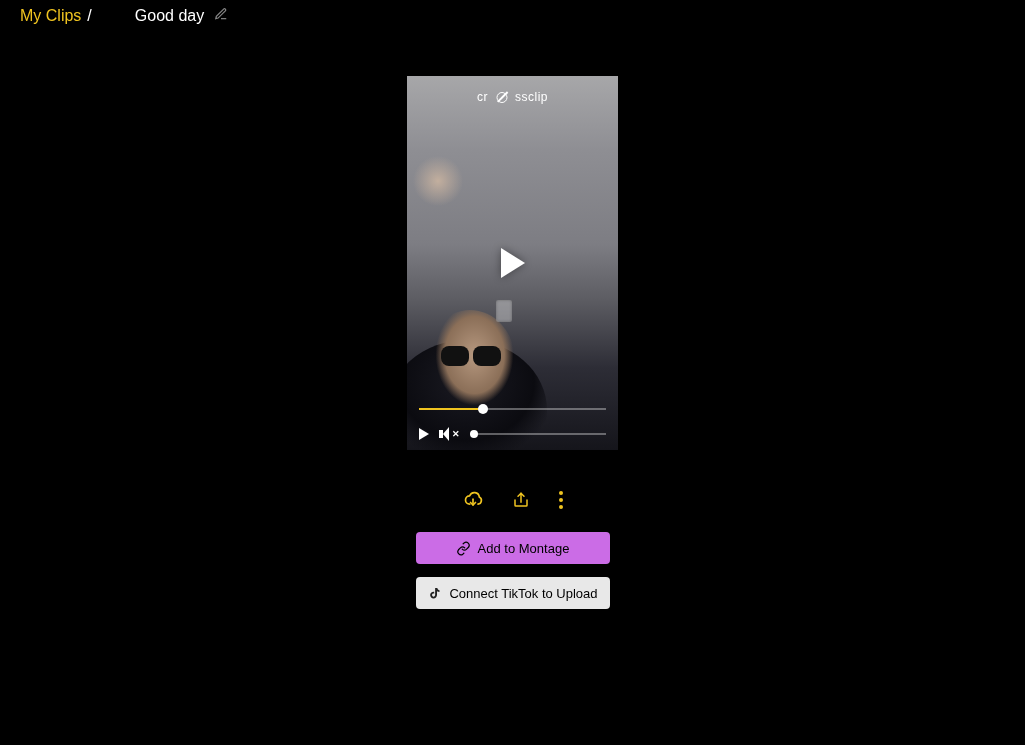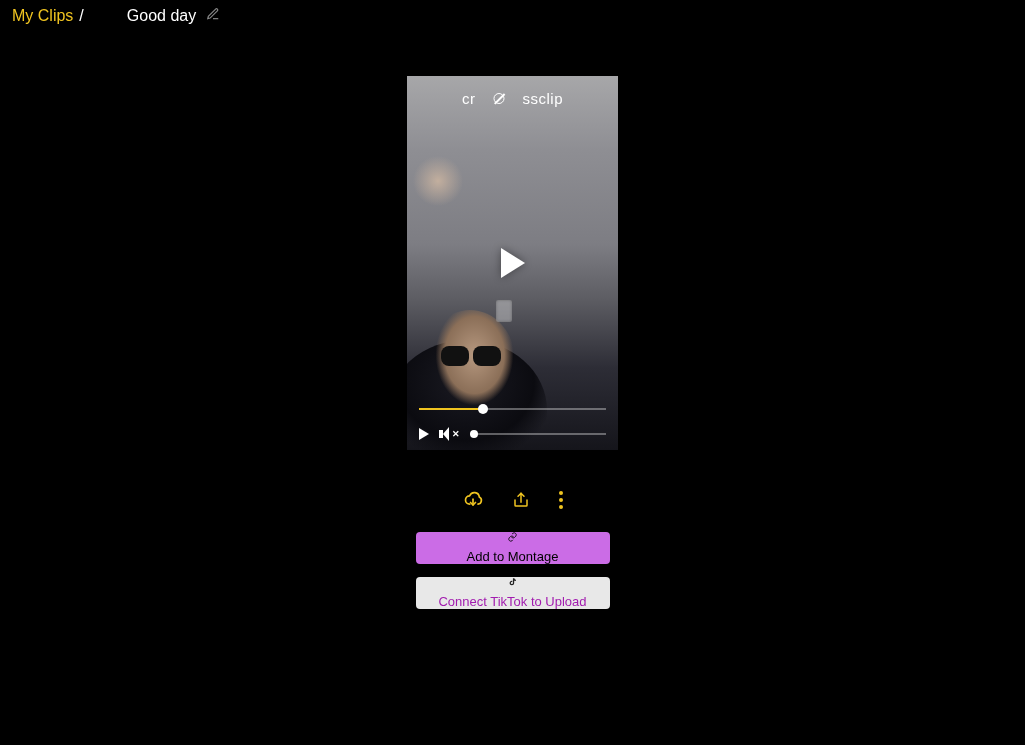--- a/index.html
+++ b/index.html
@@ -8,21 +8,21 @@
       height: 745px;
       background: #000;
       font-family: -apple-system, BlinkMacSystemFont, "Segoe UI", Arial, sans-serif;
       overflow: hidden;
       color: #fff;
     }
     .breadcrumb {
       display: flex;
       align-items: center;
       gap: 6px;
-      padding: 7px 12px;
+      padding: 7px 20px;
       font-size: 16px;
     }
     .breadcrumb .link { color: #f0c420; cursor: pointer; }
     .breadcrumb .sep { color: #fff; }
     .breadcrumb .current { color: #fff; margin-left: 37px; }
     .breadcrumb .edit-icon { color: #888; margin-left: 4px; }
     .content {
       display: flex;
       flex-direction: column;
       align-items: center;
@@ -35,26 +35,26 @@
       height: 374px;
       background: linear-gradient(180deg, #a7a7a9 0%, #8e8e93 20%, #7d7d83 45%, #5c5c62 60%, #2d2d36 78%, #15151b 100%);
       overflow: hidden;
     }
     .watermark {
       position: absolute;
       top: 14px;
       left: 50%;
       transform: translateX(-50%);
       color: #fff;
-      font-size: 15px;
+      font-size: 12px;
       letter-spacing: 0.5px;
       font-weight: 400;
       display: flex;
       align-items: center;
-      gap: 18px;
+      gap: 8px;
     }
     .watermark .o {
       position: relative;
       display: inline-block;
       width: 11px;
       height: 11px;
       border: 1.5px solid #fff;
       border-radius: 50%;
     }
     .watermark .o::after {
@@ -262,25 +262,24 @@
       height: 32px;
       border-radius: 4px;
       display: flex;
       align-items: center;
       justify-content: center;
       gap: 7px;
       font-size: 13px;
       font-weight: 500;
       cursor: pointer;
       border: none;
-      flex-direction: column;
     }
     .btn.mt13 { margin-top: 13px; }
     .btn-primary { background: #cb6ce6; color: #000; }
-    .btn-secondary { background: #e8e8e8; color: #a21caf; }
+    .btn-secondary { background: #e8e8e8; color: #000000; }
     .btn svg { width:15px; height:15px; }
   </style>
 </head>
 <body>
 
 <div class="breadcrumb">
   <span class="link">My Clips</span>
   <span class="sep">/</span>
   <span class="current">Good day</span>
   <span class="edit-icon">

